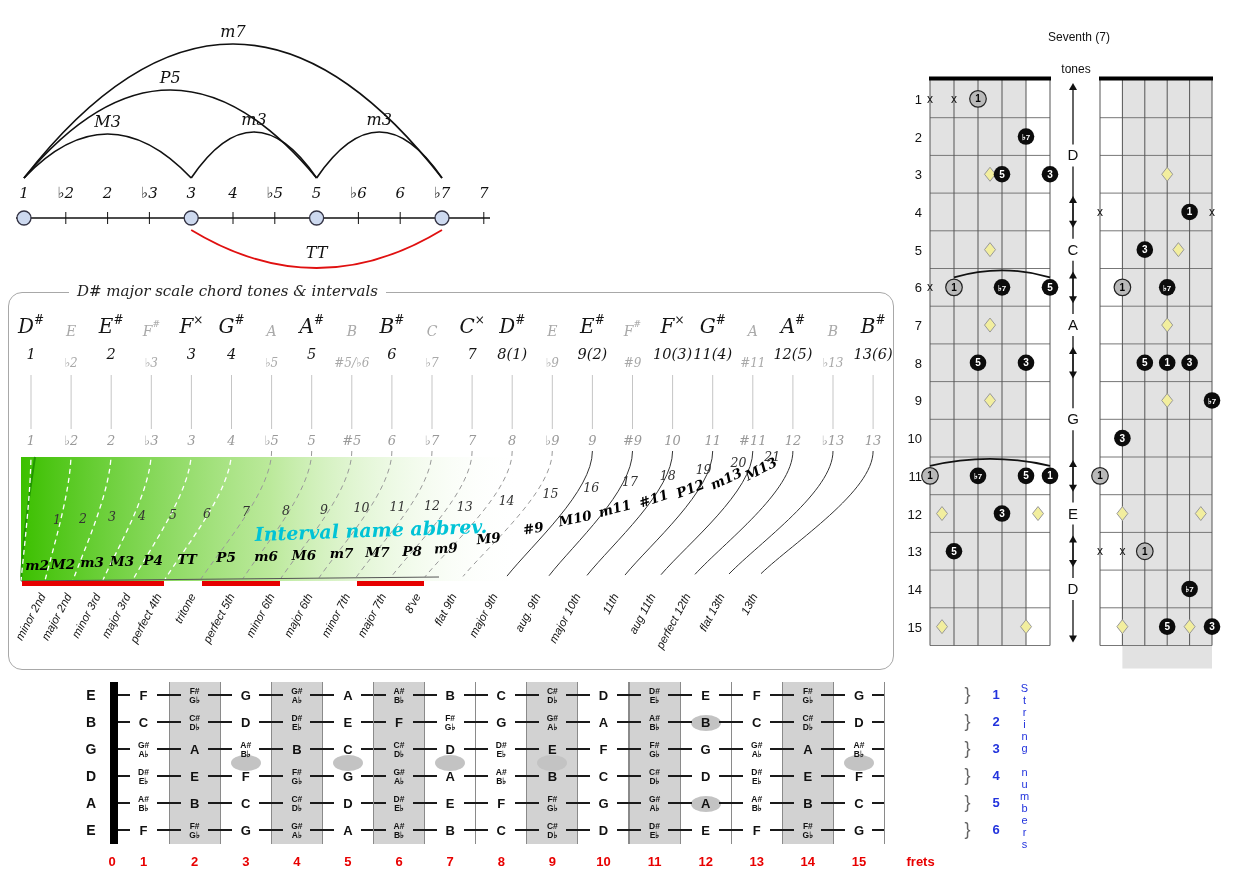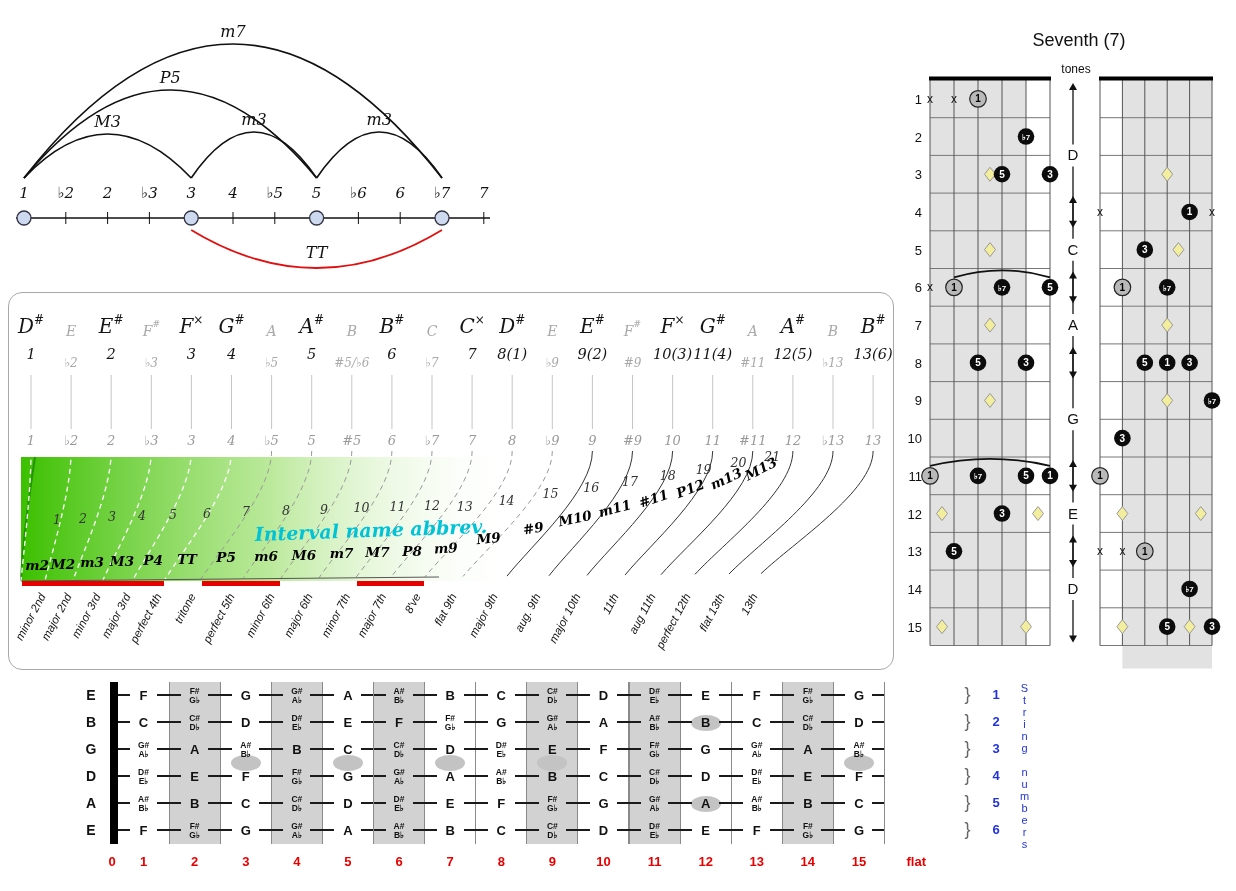--- a/index.html
+++ b/index.html
@@ -55,21 +55,21 @@
   .fnum{color:#e80000;font-size:13px;font-weight:bold;text-align:center}
   .fretslab{color:#e80000;font-size:13px;font-weight:bold}
   .snum{color:#2233dd;font-size:13px;font-weight:bold}
   .brace{color:#666;font-size:18px}
   .strvert{writing-mode:vertical-lr;text-orientation:upright;color:#2233dd;
     font-size:11px;line-height:20px}
 
   
   #chords-svg{position:absolute;left:900px;top:25px}
   #cf-title{position:absolute;left:999px;top:30px;width:160px;text-align:center;
-    font-size:18px;color:#111}
+    font-size:12px;color:#111}
   #cf-form{position:absolute;left:1048px;top:62px;width:56px;text-align:center;
     font-size:12px;color:#111}
 </style>
 </head>
 <body>
 
 <div id="stage">
   <svg id="arc-svg" class="abs" style="left:8px;top:6px" width="500" height="300" viewBox="0 0 500 300">
       <line x1="8" y1="212" x2="482" y2="212" stroke="#111" stroke-width="1.4"></line>
       <line x1="16" y1="206" x2="16" y2="218" stroke="#111" stroke-width="1"></line>
@@ -108,20 +108,21 @@
       <text x="99.6" y="121" class="arclab">M3</text>
       <path d="M183.2,172 Q245.89999999999998,80 308.59999999999997,172" fill="none" stroke="#111" stroke-width="1.7"></path>
       <text x="245.89999999999998" y="119" class="arclab">m3</text>
       <path d="M308.59999999999997,172 Q371.29999999999995,80 434,172" fill="none" stroke="#111" stroke-width="1.7"></path>
       <text x="371.29999999999995" y="119" class="arclab">m3</text>
       <path d="M183.2,224 Q308.6,300 434,224" fill="none" stroke="#e01010" stroke-width="1.8"></path>
       <text x="308.6" y="252" class="arclab">TT</text>
     </svg>
 
   <div id="scale-panel">
+    <div id="panel-title">D# major scale chord tones &amp; intervals</div>
     <svg id="panel-svg" width="884" height="376" viewBox="0 0 884 376">
         <defs>
           <linearGradient id="ggrad" x1="0" y1="0" x2="1" y2="0">
             <stop offset="0" stop-color="#3cc000"></stop>
             <stop offset="0.5" stop-color="#a5e27a" stop-opacity="0.75"></stop>
             <stop offset="1" stop-color="#ffffff" stop-opacity="0"></stop>
           </linearGradient>
         </defs>
         <rect x="12" y="164" width="500" height="124" fill="url(#ggrad)"></rect>
         <path d="M26,164 C20,204 14,244 12,288" fill="none" stroke="#219600" stroke-width="2"></path>
@@ -914,21 +915,21 @@
       <div class="abs fnum" style="left: 319.05px; top: 178px; width: 20px; height: 16px;">6</div>
       <div class="abs fnum" style="left: 370.15px; top: 178px; width: 20px; height: 16px;">7</div>
       <div class="abs fnum" style="left: 421.25px; top: 178px; width: 20px; height: 16px;">8</div>
       <div class="abs fnum" style="left: 472.35px; top: 178px; width: 20px; height: 16px;">9</div>
       <div class="abs fnum" style="left: 523.45px; top: 178px; width: 20px; height: 16px;">10</div>
       <div class="abs fnum" style="left: 574.55px; top: 178px; width: 20px; height: 16px;">11</div>
       <div class="abs fnum" style="left: 625.65px; top: 178px; width: 20px; height: 16px;">12</div>
       <div class="abs fnum" style="left: 676.75px; top: 178px; width: 20px; height: 16px;">13</div>
       <div class="abs fnum" style="left: 727.85px; top: 178px; width: 20px; height: 16px;">14</div>
       <div class="abs fnum" style="left: 778.95px; top: 178px; width: 20px; height: 16px;">15</div>
-      <div class="abs fretslab" style="left: 836.5px; top: 178px; width: 50px; height: 16px;">flat</div>
+      <div class="abs fretslab" style="left: 836.5px; top: 178px; width: 50px; height: 16px;">frets</div>
       <div class="abs brace" style="left: 894.5px; top: 8px; width: 14px; height: 22px;">}</div>
       <div class="abs snum" style="left: 922.5px; top: 11px; width: 16px; height: 16px;">1</div>
       <div class="abs brace" style="left: 894.5px; top: 35px; width: 14px; height: 22px;">}</div>
       <div class="abs snum" style="left: 922.5px; top: 38px; width: 16px; height: 16px;">2</div>
       <div class="abs brace" style="left: 894.5px; top: 62px; width: 14px; height: 22px;">}</div>
       <div class="abs snum" style="left: 922.5px; top: 65px; width: 16px; height: 16px;">3</div>
       <div class="abs brace" style="left: 894.5px; top: 89px; width: 14px; height: 22px;">}</div>
       <div class="abs snum" style="left: 922.5px; top: 92px; width: 16px; height: 16px;">4</div>
       <div class="abs brace" style="left: 894.5px; top: 116px; width: 14px; height: 22px;">}</div>
       <div class="abs snum" style="left: 922.5px; top: 119px; width: 16px; height: 16px;">5</div>

